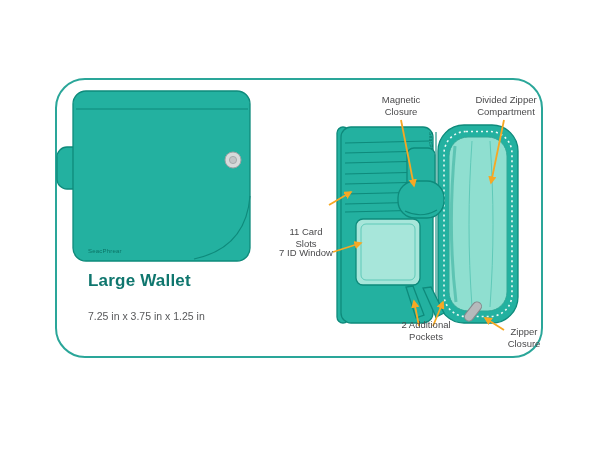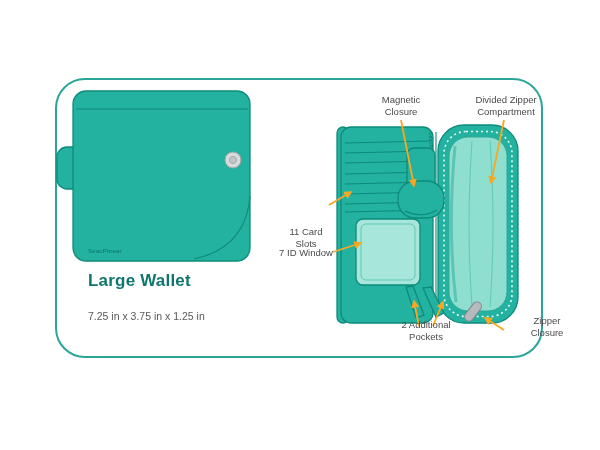--- a/index.html
+++ b/index.html
@@ -98,19 +98,19 @@
 
   <div class="callout" style="left:401px;top:94px;">Magnetic
 Closure</div>
   <div class="callout" style="left:506px;top:94px;">Divided Zipper
 Compartment</div>
   <div class="callout" style="left:306px;top:194px;margin-top:32px;">11 Card
 Slots</div>
   <div class="callout" style="left:306px;top:247px;">7 ID Window</div>
   <div class="callout" style="left:426px;top:319px;">2 Additional
 Pockets</div>
-  <div class="callout" style="left:524px;top:315px;margin-left:23px;">Zipper
+  <div class="callout" style="left:524px;top:326px;">Zipper
 Closure</div>
 
   <div class="title">Large Wallet</div>
   <div class="dims" style="top:310px;">7.25 in x 3.75 in x 1.25 in</div>
 
 </div>
 
 </body></html>

